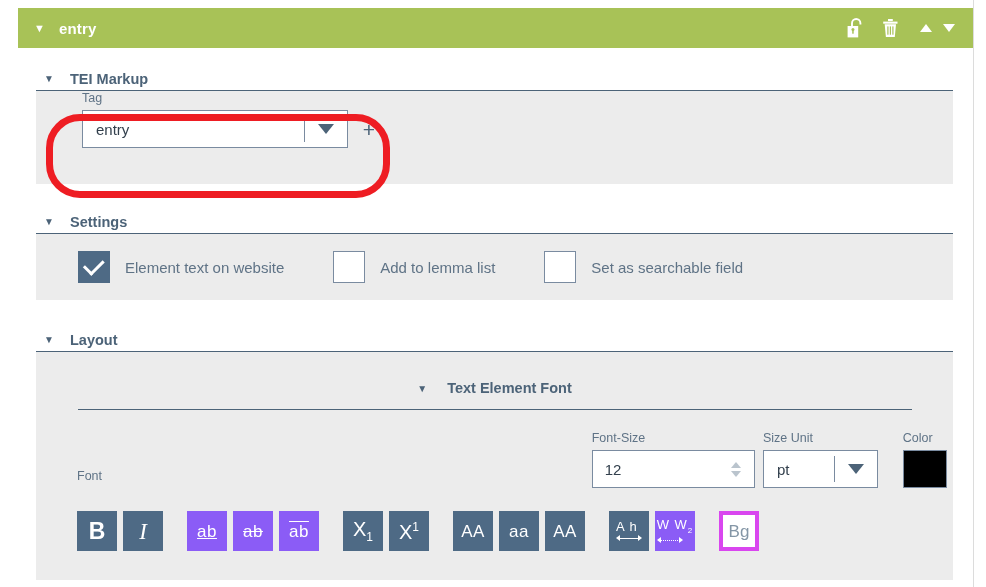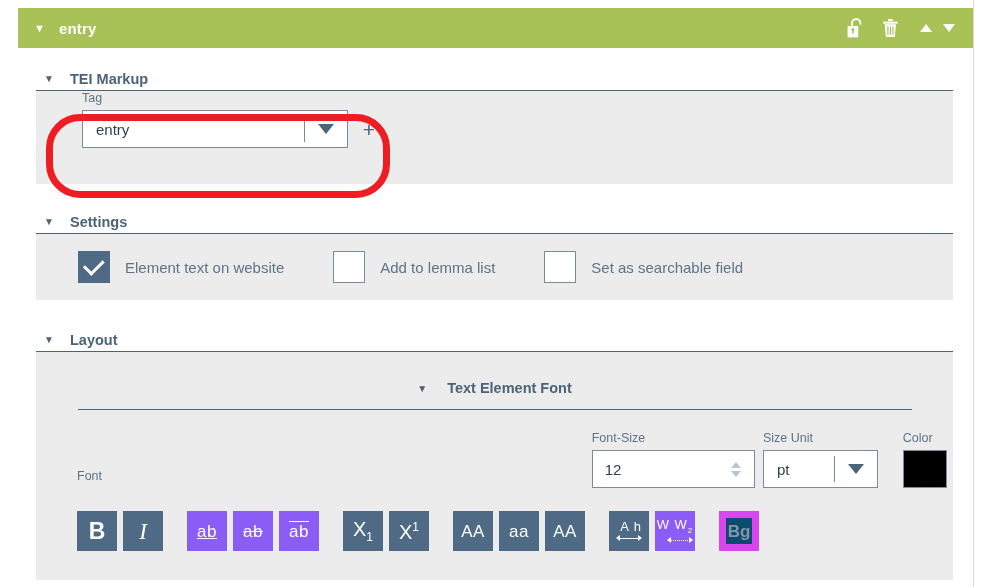--- a/index.html
+++ b/index.html
@@ -329,42 +329,41 @@
     margin-right: 6px;
     font-size: 21px;
     line-height: 1;
     cursor: pointer;
     user-select: none;
     position: relative;
     flex: 0 0 auto;
   }
   .fb.muted { background: #8b5cf6; color: #ffffff; }
   .fb.outline {
-    background: #0c4a6e;
-    border: 7px solid #d946ef;
+    background: #ffffff;
+    border: 4px solid #d946ef;
     color: #8496a6;
-    font-weight: bold;
   }
   .fb.gap { margin-left: 18px; }
   .fb b { font-weight: bold; font-size: 23px; }
   .fb i { font-style: italic; font-family: "Liberation Serif", serif; font-size: 23px; }
   .fb .ab { font-size: 17px; letter-spacing: 0.5px; }
   .fb .ab.u { text-decoration: underline; }
   .fb .ab.s { text-decoration: line-through; }
   .fb .ab.o { text-decoration: overline; }
   .fb .xs { font-size: 20px; }
   .fb .xs sub { font-size: 12px; }
   .fb .xs sup { font-size: 12px; }
   .fb .cs { font-size: 17px; letter-spacing: 0.5px; }
   .fb .bg { font-size: 17px; }
 
   .spacing-ico {
     display: flex;
     flex-direction: column;
-    align-items: flex-end;
+    align-items: flex-start;
     gap: 2px;
     line-height: 1;
   }
   .spacing-ico .lbl { font-size: 13px; letter-spacing: 1px; }
   .spacing-ico .lbl sub { font-size: 8px; }
   .spacing-ico .bar {
     position: relative;
     width: 26px;
     height: 7px;
   }

